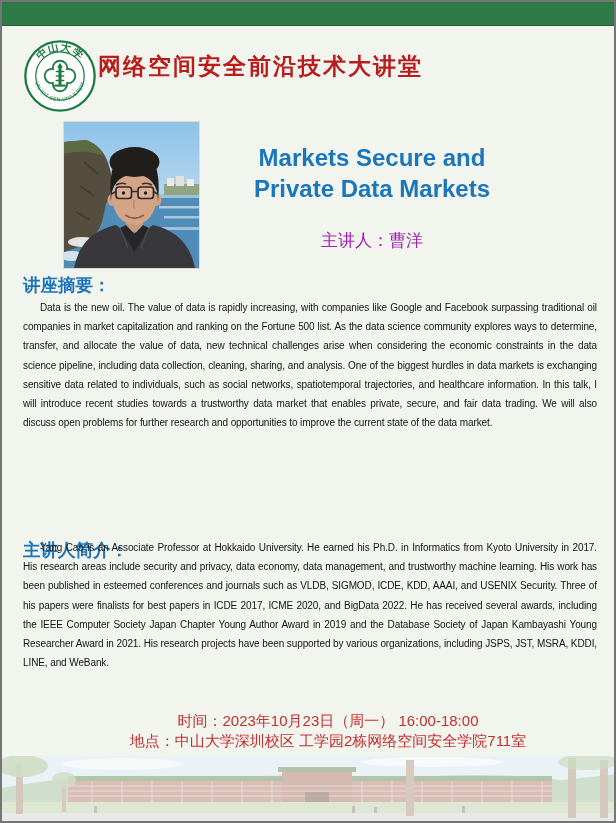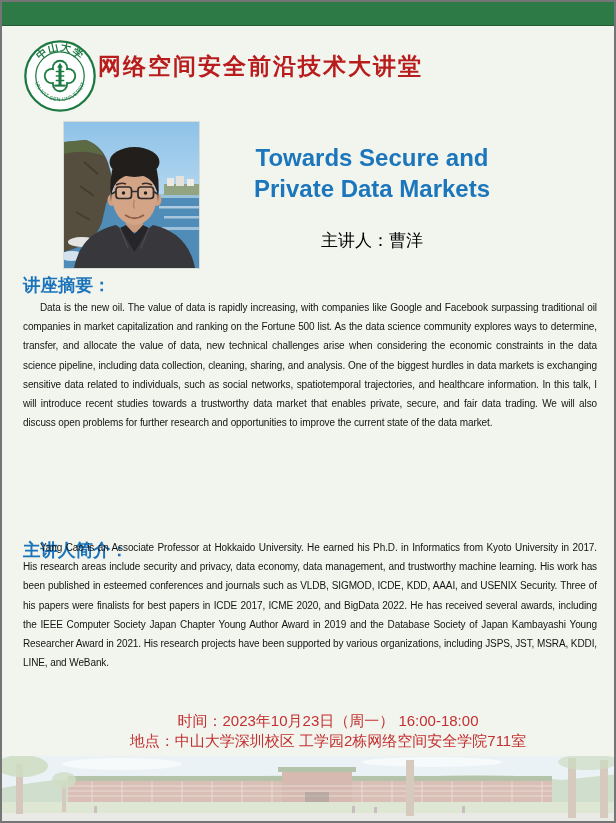--- a/index.html
+++ b/index.html
@@ -20,21 +20,21 @@
     position:absolute; left:106px; top:84px; color:#12813f;
     font-size:14px; white-space:nowrap;
   }
 
   .photo{ position:absolute; left:62px; top:120px; width:135px; height:146px; box-shadow:0 0 0 1px #d9ddd6; }
   .photo svg{ display:block; }
 
   .hero-right{ position:absolute; left:180px; right:52px; top:140px; text-align:center; }
   .talk-title{ color:#1b76bc; font-size:24px; line-height:31px; font-weight:bold; }
   .talk-title span{ display:block; }
-  .speaker-line{ margin-top:25px; color:#000000; font-size:17px; }
+  .speaker-line{ margin-top:25px; color:#a21caf; font-size:17px; }
 
   .sec-heading{ position:absolute; left:21px; color:#1b74ba; font-size:17.5px; font-weight:bold; }
   .abstract-heading{ top:271px; }
   .bio-heading{ top:536px; }
 
   .body-text{
     position:absolute; left:21px; width:574px; overflow:hidden;
     color:#141414; font-size:10px; line-height:19.2px;
     text-align:justify; text-indent:17px; letter-spacing:-0.1px;
   }
@@ -151,21 +151,21 @@
         <path d="M61,93 Q70.5,99.5 80,93" stroke="#8f5f49" stroke-width="1.8" fill="none"></path>
         <path d="M10,146 C16,118 32,108 52,103 L60,109 Q70.5,114 81,109 L89,103 C110,108 126,120 131,146 Z" fill="#38373c"></path>
         <path d="M56,106 L70.5,130 L85,106 L79,103 L70.5,112 L62,103 Z" fill="#26262a"></path>
         <path d="M56,106 L64,126 M85,106 L77,126" stroke="#4a4a50" stroke-width="1.4" fill="none"></path>
       </g>
     </svg>
   </div>
 
   <div class="hero-right">
     <h1 class="talk-title">
-      <span>Towards Secure and</span>
+      <span>Markets Secure and</span>
       <span>Private Data Markets</span>
     </h1>
     <div class="speaker-line">主讲人：曹洋</div>
   </div>
 
   <h2 class="sec-heading abstract-heading">讲座摘要：</h2>
   <p class="body-text abstract-body">Data is the new oil. The value of data is rapidly increasing, with companies like Google and Facebook surpassing traditional oil companies in market capitalization and ranking on the Fortune 500 list. As the data science community explores ways to determine, transfer, and allocate the value of data, new technical challenges arise when considering the economic constraints in the data science pipeline, including data collection, cleaning, sharing, and analysis. One of the biggest hurdles in data markets is exchanging sensitive data related to individuals, such as social networks, spatiotemporal trajectories, and healthcare information. In this talk, I will introduce recent studies towards a trustworthy data market that enables private, secure, and fair data trading. We will also discuss open problems for further research and opportunities to improve the current state of the data market.</p>
 
   <h2 class="sec-heading bio-heading">主讲人简介：</h2>
   <p class="body-text bio-body">Yang Cao is an Associate Professor at Hokkaido University. He earned his Ph.D. in Informatics from Kyoto University in 2017. His research areas include security and privacy, data economy, data management, and trustworthy machine learning. His work has been published in esteemed conferences and journals such as VLDB, SIGMOD, ICDE, KDD, AAAI, and USENIX Security. Three of his papers were finalists for best papers in ICDE 2017, ICME 2020, and BigData 2022. He has received several awards, including the IEEE Computer Society Japan Chapter Young Author Award in 2019 and the Database Society of Japan Kambayashi Young Researcher Award in 2021. His research projects have been supported by various organizations, including JSPS, JST, MSRA, KDDI, LINE, and WeBank.</p>

